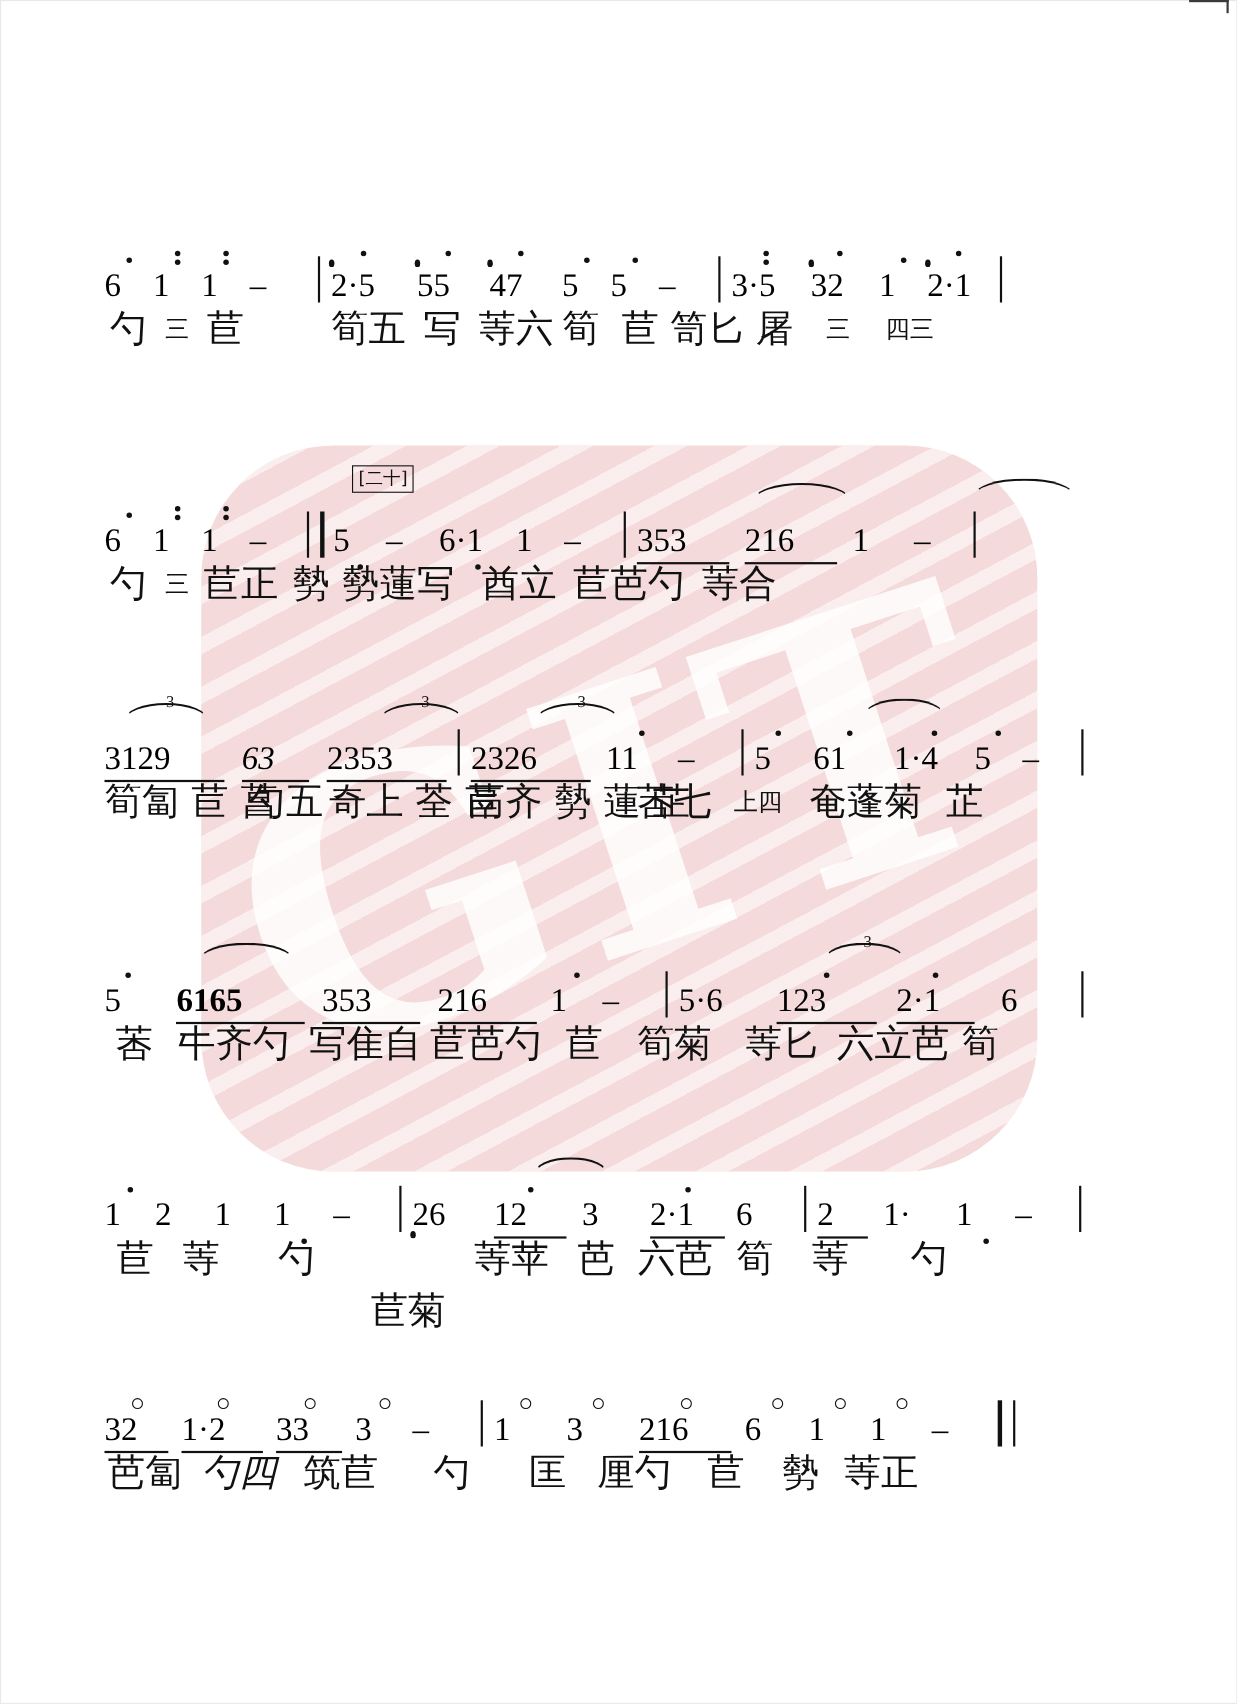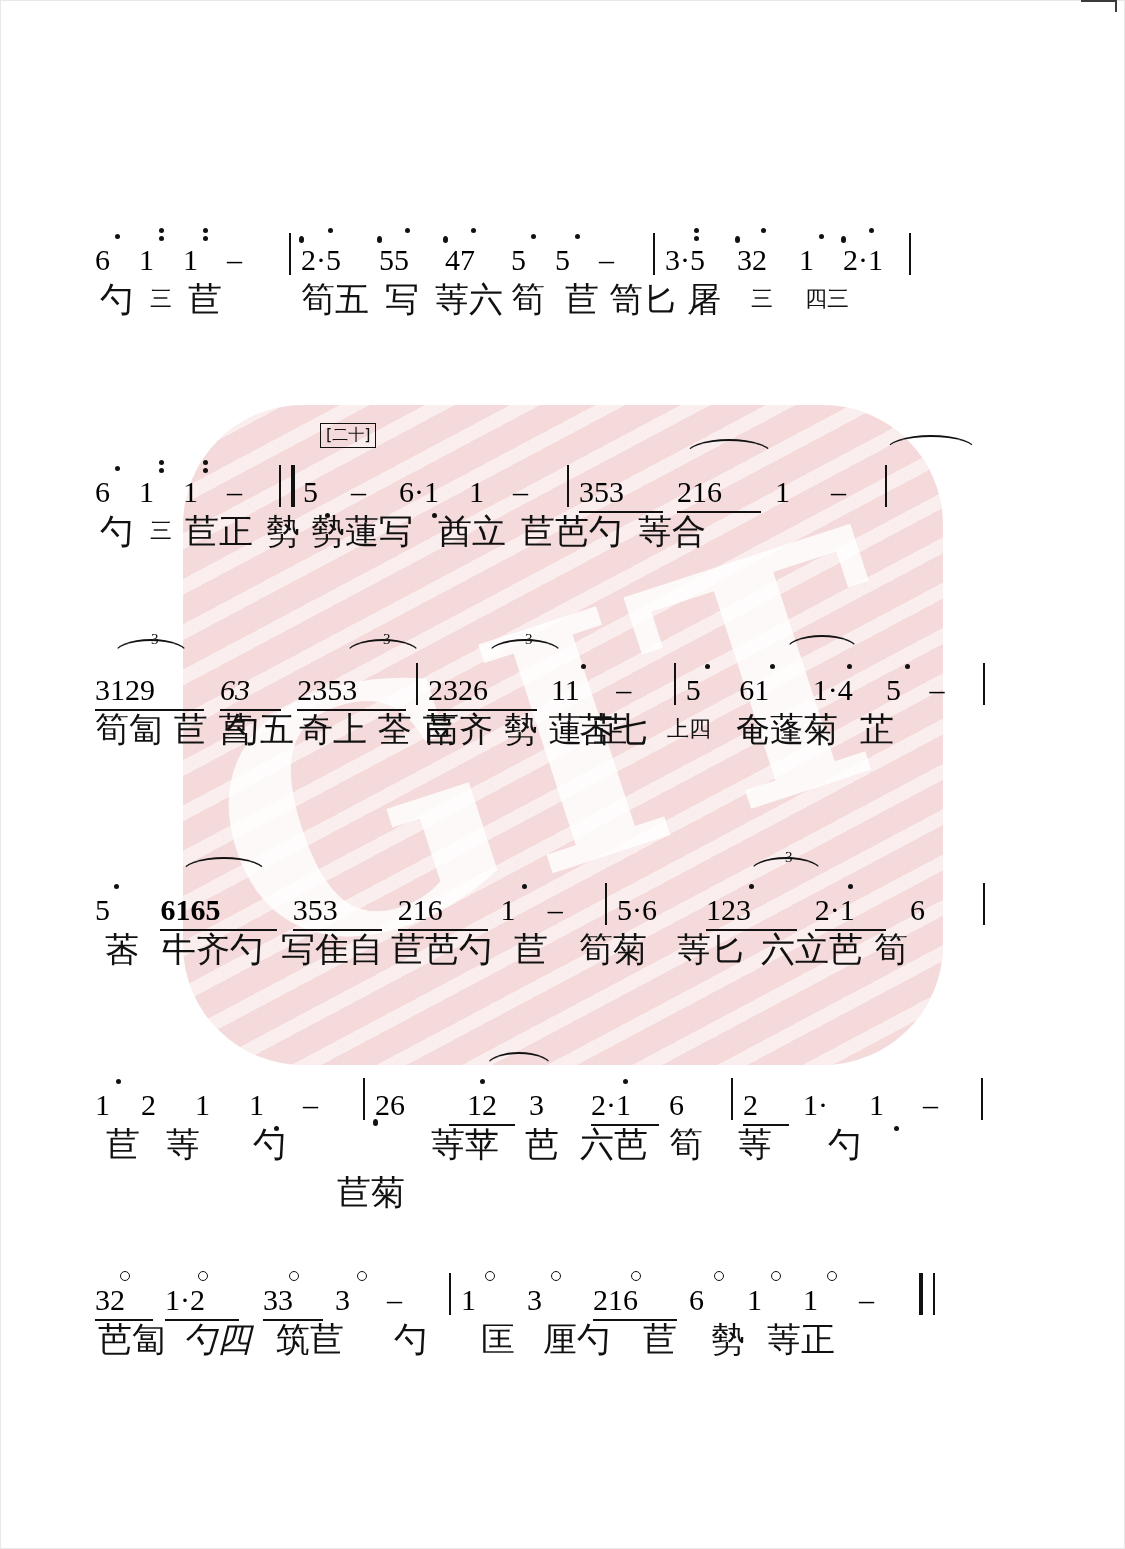--- a/index.html
+++ b/index.html
@@ -387,21 +387,21 @@
     <div class="system" style="top:1060px;">
       <div class="staff">
         <span class="num dot-up" style="width:46px;">1</span>
         <span class="num" style="width:54px;">2</span>
         <span class="num" style="width:54px;">1</span>
         <span class="num dot-down" style="width:54px;">1</span>
         <span class="num" style="width:50px;">–</span>
         <span class="bar"></span>
         <span class="num dot-down ul" style="width:66px;">26</span>
         <span class="tie" style="left:390px;top:-8px;width:66px;"></span>
-        <span class="num dot-up ul" style="width:66px;margin-left:8px;text-align:center;">12</span>
+        <span class="num dot-up ul" style="width:66px;margin-left:8px;">12</span>
         <span class="num" style="width:56px;margin-left:14px;">3</span>
         <span class="num dot-up ul" style="width:68px;margin-left:6px;">2·1</span>
         <span class="num" style="width:52px;margin-left:10px;">6</span>
         <span class="bar"></span>
         <span class="num ul" style="width:46px;">2</span>
         <span class="num" style="width:56px;margin-left:14px;">1·</span>
         <span class="num dot-down" style="width:54px;margin-left:10px;">1</span>
         <span class="num" style="width:48px;">–</span>
         <span class="bar"></span>
       </div>
@@ -416,21 +416,21 @@
         <span class="tab" style="width:58px;">筍</span>
         <span class="tab" style="width:80px;">䓁</span>
         <span class="tab" style="width:100px;">勺</span>
       </div>
     </div>
 
     <div class="system" style="top:1255px;">
       <div class="staff">
         <span class="num circ ul" style="width:58px;">32</span>
         <span class="num circ ul" style="width:74px;margin-left:12px;">1·2</span>
-        <span class="num circ ul" style="width:60px;margin-left:24px;">33</span>
+        <span class="num circ ul" style="width:60px;margin-left:12px;">33</span>
         <span class="num circ" style="width:52px;margin-left:12px;">3</span>
         <span class="num" style="width:52px;">–</span>
         <span class="bar"></span>
         <span class="num circ" style="width:56px;">1</span>
         <span class="num circ" style="width:56px;margin-left:10px;">3</span>
         <span class="num circ ul" style="width:84px;margin-left:10px;">216</span>
         <span class="num circ" style="width:58px;margin-left:12px;">6</span>
         <span class="num circ" style="width:56px;">1</span>
         <span class="num circ" style="width:56px;">1</span>
         <span class="num" style="width:52px;">–</span>

